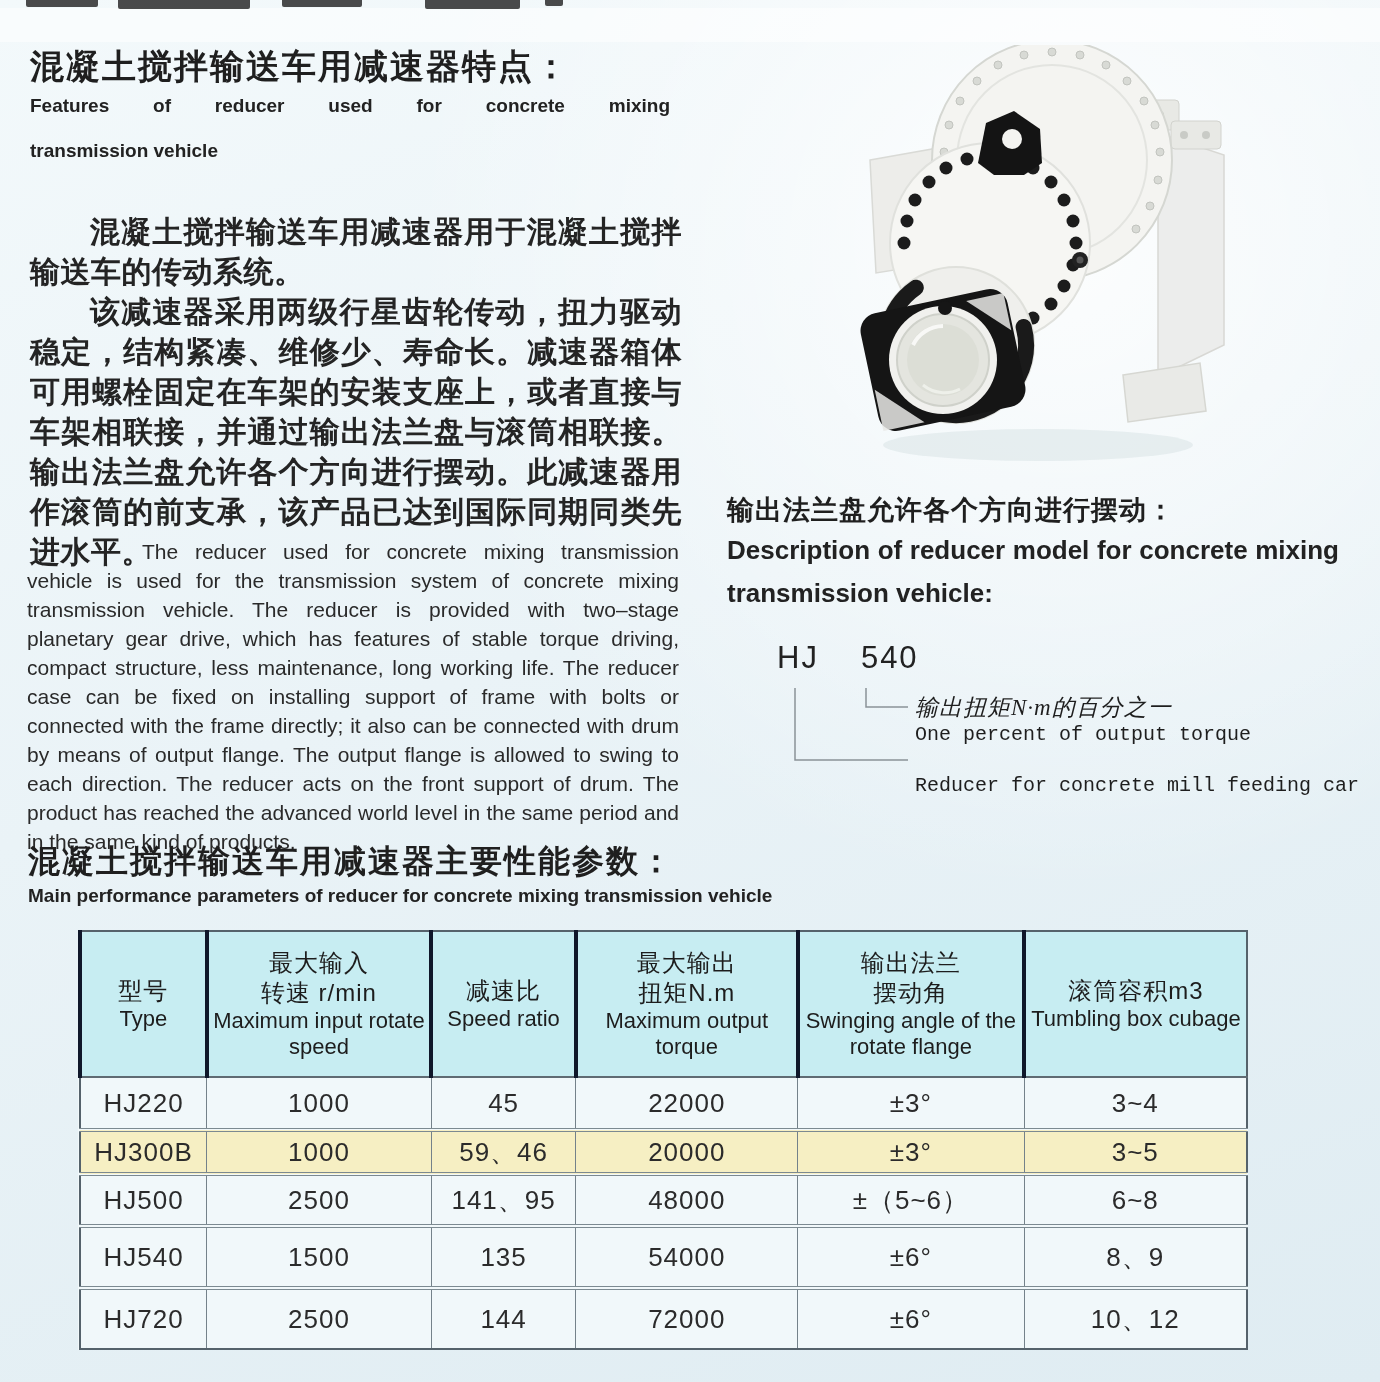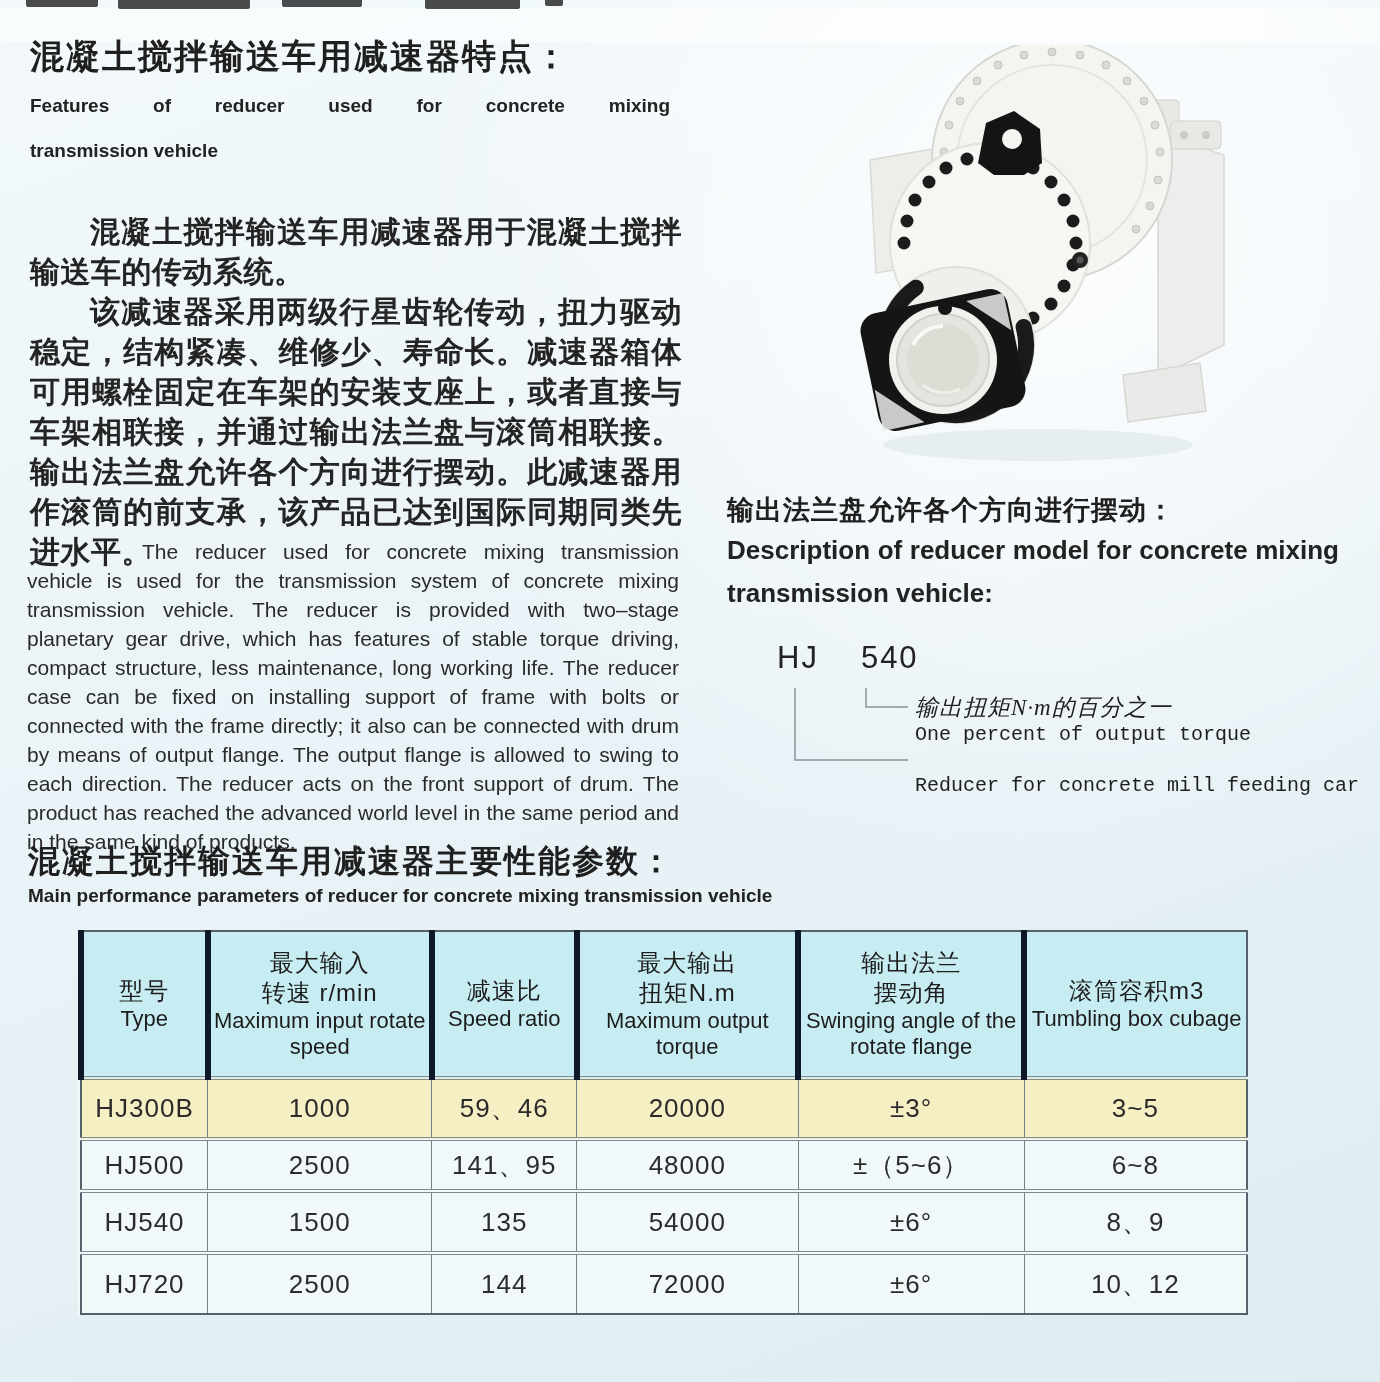--- a/index.html
+++ b/index.html
@@ -25,21 +25,21 @@
   .en-para{width:652px;font-size:21px;line-height:29px;text-align:justify;margin:0;
            text-indent:115px;color:#2a2a2a;font-weight:500;}
   
   .model-code{font-size:31px;font-weight:500;letter-spacing:2px;color:#222;}
   .model-code span{display:inline-block;}
   .callout-zh{font-family:"Liberation Serif",serif;font-style:italic;font-size:23px;color:#1e1e1e;letter-spacing:1px;white-space:nowrap;}
   .callout-en{font-family:"Liberation Mono",monospace;font-size:20px;color:#1e1e1e;white-space:nowrap;}
   
   #param-table{border-collapse:collapse;table-layout:fixed;width:1170px;
                border:2px solid #55626b;background:#f1f8fa;}
-  #param-table th{background:#c7edf2;border-left:6px solid #0f172a;border-right:1px solid #6e7d85;
+  #param-table th{background:#c7edf2;border-left:4px solid #0f172a;border-right:1px solid #6e7d85;
                   vertical-align:middle;padding:16px 2px;font-weight:500;}
   #param-table td{border-left:1px solid #74828a;border-right:1px solid #74828a;
                   text-align:center;vertical-align:middle;font-size:26px;letter-spacing:1px;
                   color:#2b2b2b;font-weight:500;}
   #param-table tbody tr{background:#f1f8fa;}
   #param-table tbody tr.first{border-top:2px solid #5f6b73;}
   #param-table tbody tr.sep{border-top:4px double #7c8a91;}
   #param-table tbody tr.hl{background:#f6efc3;}
   .th-zh{font-size:24px;line-height:30px;color:#1d1d1d;letter-spacing:1px;}
   .th-en{font-size:22px;line-height:26px;color:#1d1d1d;}
@@ -52,21 +52,21 @@
   <div class="abs top-strip"></div>
   <div>
     <i class="frag" style="left:26px;width:72px;height:7px;"></i>
     <i class="frag" style="left:118px;width:132px;height:9px;"></i>
     <i class="frag" style="left:282px;width:80px;height:7px;"></i>
     <i class="frag" style="left:425px;width:95px;height:9px;"></i>
     <i class="frag" style="left:545px;width:18px;height:6px;"></i>
   </div>
 
   <section>
-    <h2 class="abs zh-h1" style="left:30px;top:34px;margin:0;">混凝土搅拌输送车用减速器特点：</h2>
+    <h2 class="abs zh-h1" style="left:30px;top:44px;margin:0;">混凝土搅拌输送车用减速器特点：</h2>
     <div class="abs en-h justify-full" style="left:30px;top:95px;width:640px;">Features of reducer used for concrete mixing</div>
     <div class="abs en-h" style="left:30px;top:140px;">transmission vehicle</div>
 
     <p class="abs zh-para" style="left:30px;top:212px;">混凝土搅拌输送车用减速器用于混凝土搅拌输送车的传动系统。</p>
     <p class="abs zh-para" style="left:30px;top:292px;">该减速器采用两级行星齿轮传动，扭力驱动稳定，结构紧凑、维修少、寿命长。减速器箱体可用螺栓固定在车架的安装支座上，或者直接与车架相联接，并通过输出法兰盘与滚筒相联接。输出法兰盘允许各个方向进行摆动。此减速器用作滚筒的前支承，该产品已达到国际同期同类先进水平。</p>
     <p class="abs en-para" style="left:27px;top:537px;">The reducer used for concrete mixing transmission vehicle is used for the transmission system of concrete mixing transmission vehicle. The reducer is provided with two–stage planetary gear drive, which has features of stable torque driving, compact structure, less maintenance, long working life. The reducer case can be fixed on installing support of frame with bolts or connected with the frame directly; it also can be connected with drum by means of output flange. The output flange is allowed to swing to each direction. The reducer acts on the front support of drum. The product has reached the advanced world level in the same period and in the same kind of products.</p>
   </section>
 
   <div class="abs" style="left:828px;top:45px;width:450px;height:430px;">
     <svg width="450" height="430" viewBox="0 0 450 430" xmlns="http://www.w3.org/2000/svg">
@@ -219,21 +219,29 @@
             </th>
             <th>
               <div class="th-zh">
                 <div>滚筒容积m3</div>
               </div>
               <div class="th-en">Tumbling box cubage</div>
             </th>
           </tr>
         </thead>
       <tbody>
-          <tr class="sep hl" style="height: 61px; padding-left: 35px;">
+          <tr class="first" style="height: 53px;">
+            <td>HJ220</td>
+            <td>1000</td>
+            <td>45</td>
+            <td>22000</td>
+            <td>±3°</td>
+            <td>3~4</td>
+          </tr>
+          <tr class="sep hl" style="height: 44px; padding-left: 35px;">
             <td>HJ300B</td>
             <td>1000</td>
             <td>59、46</td>
             <td>20000</td>
             <td>±3°</td>
             <td>3~5</td>
           </tr>
           <tr class="sep" style="height: 52px;">
             <td>HJ500</td>
             <td>2500</td>

